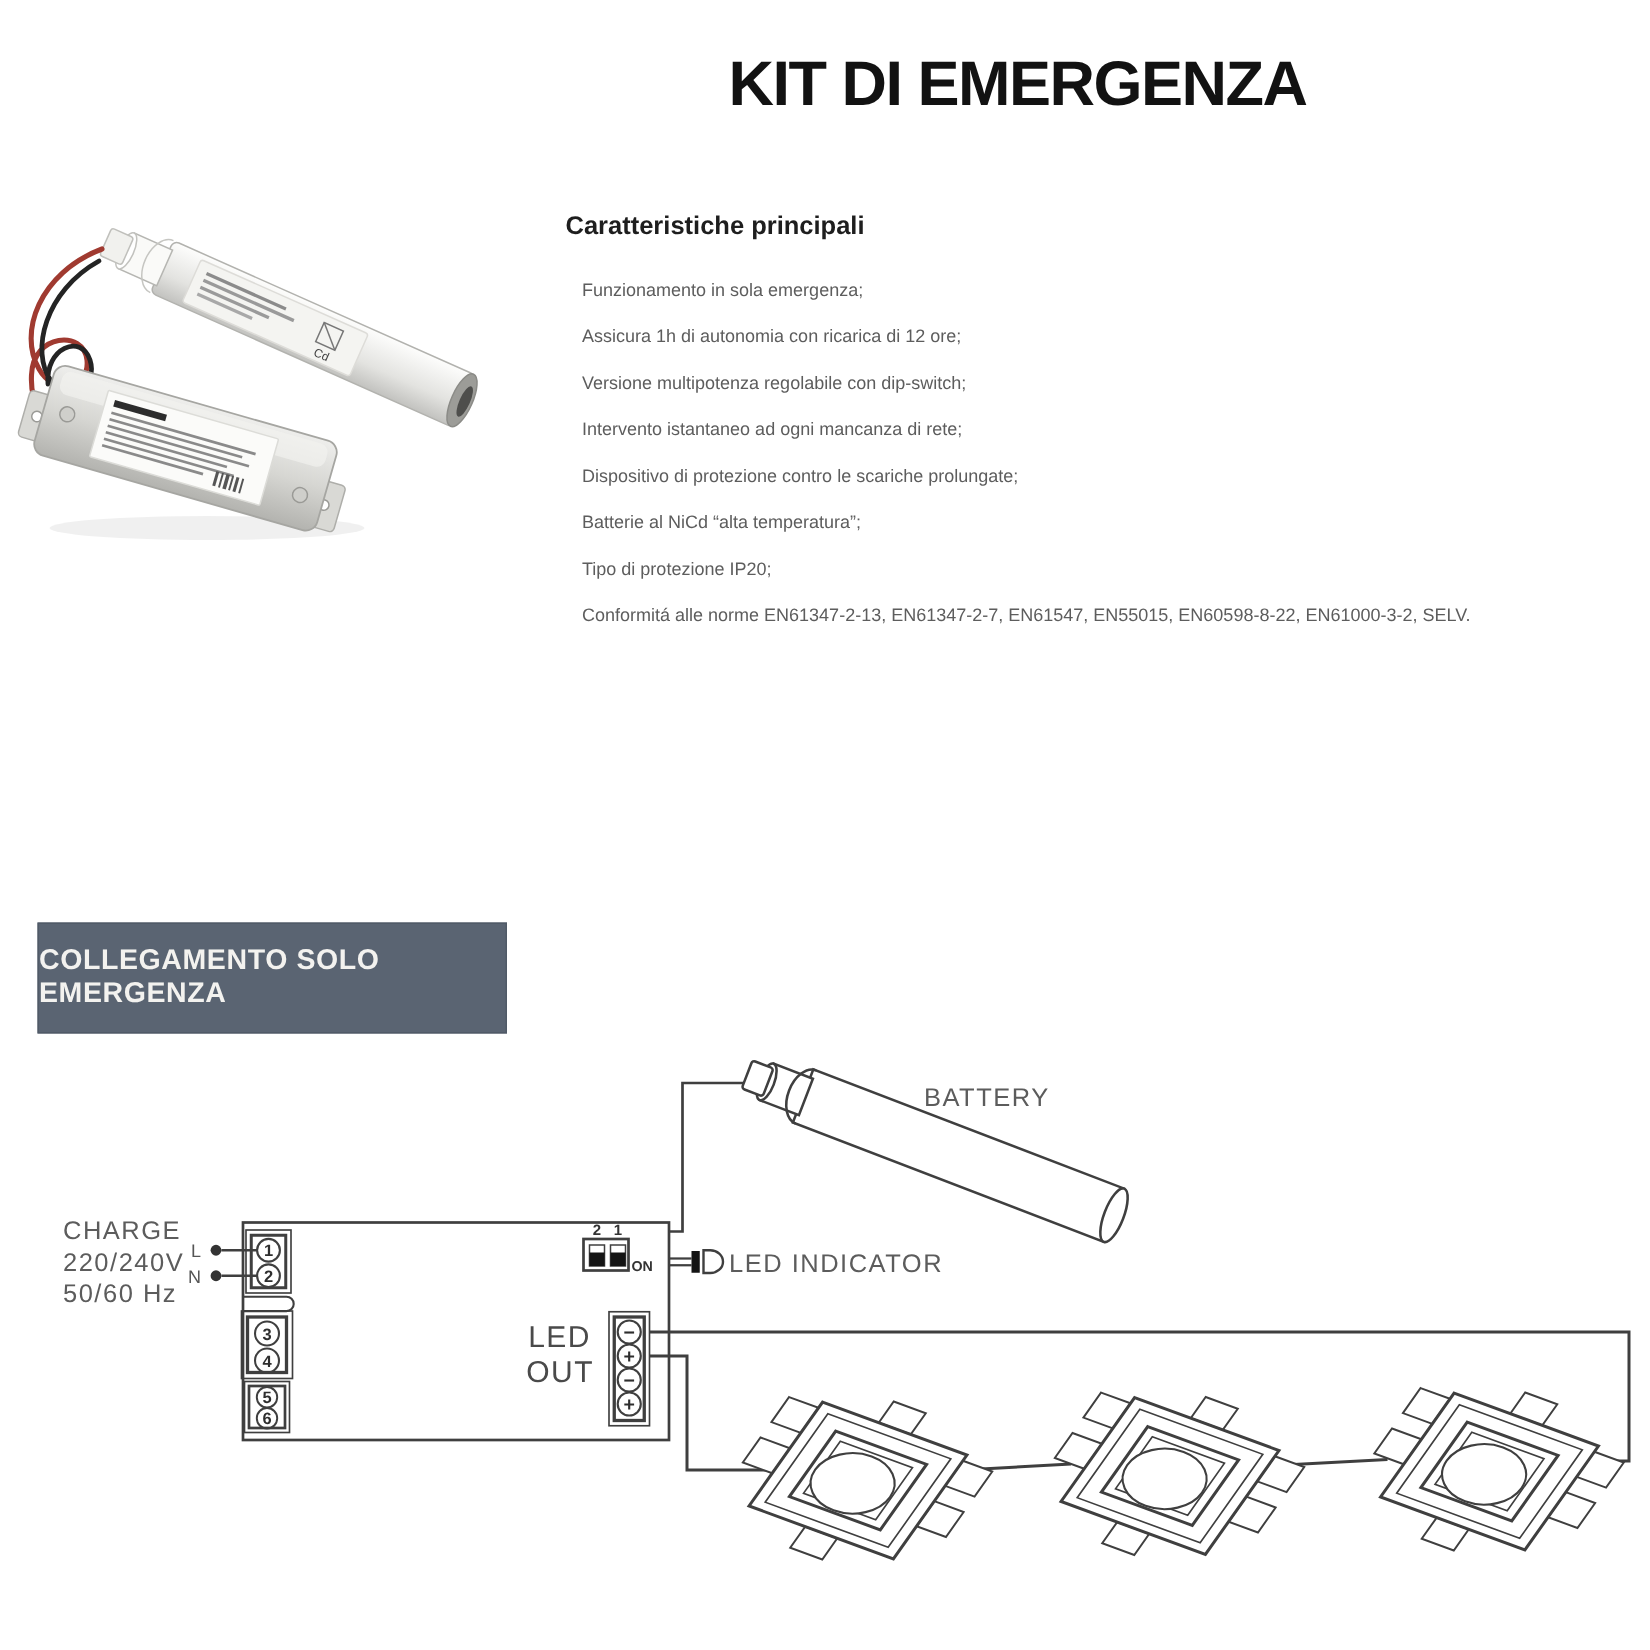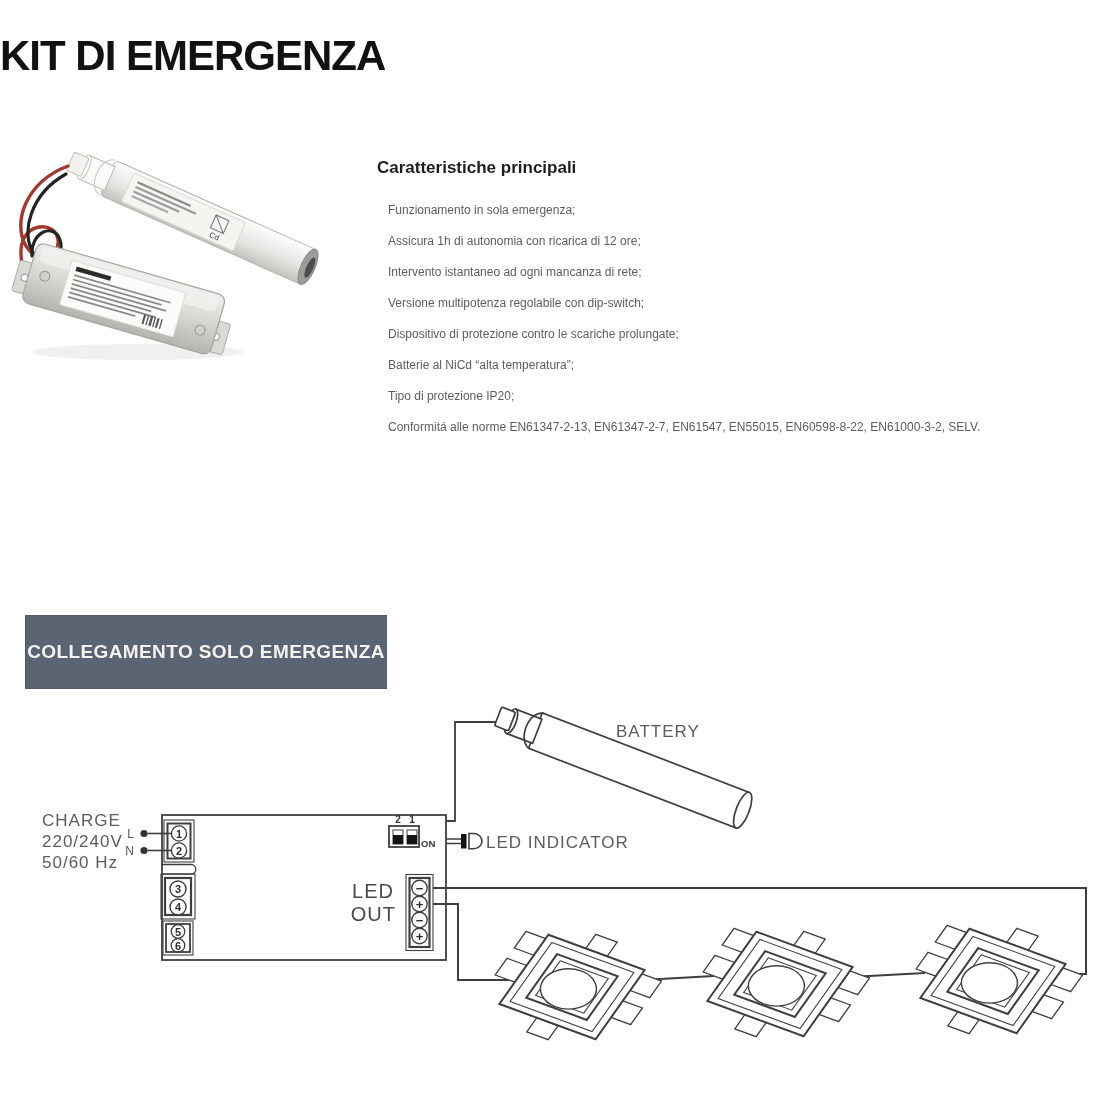--- a/index.html
+++ b/index.html
@@ -1,32 +1,32 @@
 <!DOCTYPE html>
 <html><head>
 <meta charset="utf-8">
 <style>
   html,body{margin:0;padding:0}
   body{
     width:1100px;height:1100px;position:relative;overflow:hidden;
     background:#ffffff;font-family:"Liberation Sans",sans-serif;
   }
   .title{
-    position:absolute;top:32px;left:0;width:871px;text-align:left;margin:0;
+    position:absolute;top:32px;left:0;width:871px;text-align:right;margin:0;
     font-size:42px;font-weight:700;letter-spacing:-1px;color:#121212;
   }
   .photo{position:absolute;left:8px;top:150px;width:322px;height:214px}
-  .features{position:absolute;left:377px;top:158px;width:715px}
+  .features{position:absolute;left:377px;top:141px;width:715px}
   .features h2{margin:0 0 20px 0;font-size:17px;font-weight:700;color:#1e1e1e}
   .feat-item{
     margin:0 0 6px 0;padding-left:11px;font-size:12px;line-height:25px;
     color:#5d5d5d;white-space:pre-line;
   }
   .section-bar{
-    position:absolute;left:25px;top:615px;width:362px;height:74px;
+    position:absolute;left:25px;top:615px;width:313px;height:74px;
     background:#5a6472;border:1px solid #505a67;box-sizing:border-box;
     color:#f3f2ef;font-size:19px;font-weight:700;letter-spacing:.4px;
     display:flex;align-items:center;justify-content:center;
   }
   .diagram{position:absolute;left:0;top:688px;width:1100px;height:400px}
   svg text{font-family:"Liberation Sans",sans-serif}
   .dlab{fill:#5c5c5c;font-size:17px;letter-spacing:1px}
   .dlab-big{fill:#4a4a4a;font-size:20px;letter-spacing:1px}
   .dnum{fill:#2e2e2e;font-size:11px;font-weight:700;text-anchor:middle}
   .dsign{fill:#2e2e2e;font-size:13px;font-weight:700;text-anchor:middle}
@@ -106,22 +106,22 @@
           <rect x="140" y="40" width="1.3" height="10" fill="#555"></rect>
       </g>
     </g>
   </svg>
 
   <section class="features">
     <h2>Caratteristiche principali</h2>
     <div>
       <p class="feat-item">Funzionamento in sola emergenza;</p>
       <p class="feat-item">Assicura 1h di autonomia con ricarica di 12 ore;</p>
+      <p class="feat-item">Versione multipotenza regolabile con dip-switch;</p>
       <p class="feat-item">Intervento istantaneo ad ogni mancanza di rete;</p>
-      <p class="feat-item">Versione multipotenza regolabile con dip-switch;</p>
       <p class="feat-item">Dispositivo di protezione contro le scariche prolungate;</p>
       <p class="feat-item">Batterie al NiCd “alta temperatura”;</p>
       <p class="feat-item">Tipo di protezione IP20;</p>
       <p class="feat-item">Conformitá alle norme EN61347-2-13, EN61347-2-7, EN61547, EN55015, EN60598-8-22, EN61000-3-2, SELV.</p>
     </div>
   </section>
 
   <div class="section-bar">COLLEGAMENTO SOLO EMERGENZA</div>
 
   <svg class="diagram" viewBox="0 688 1100 400">

